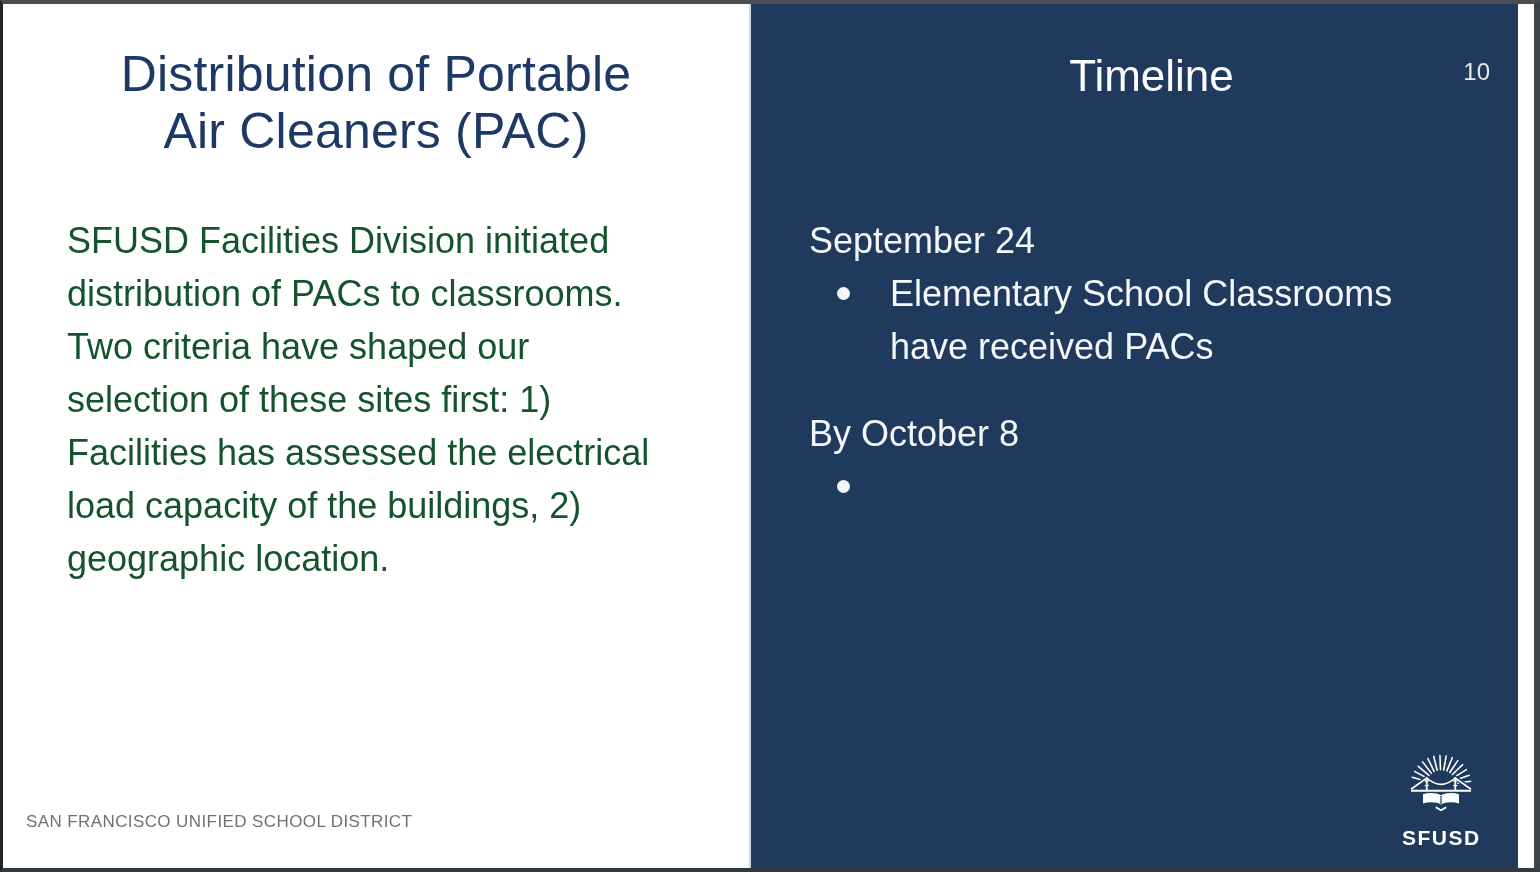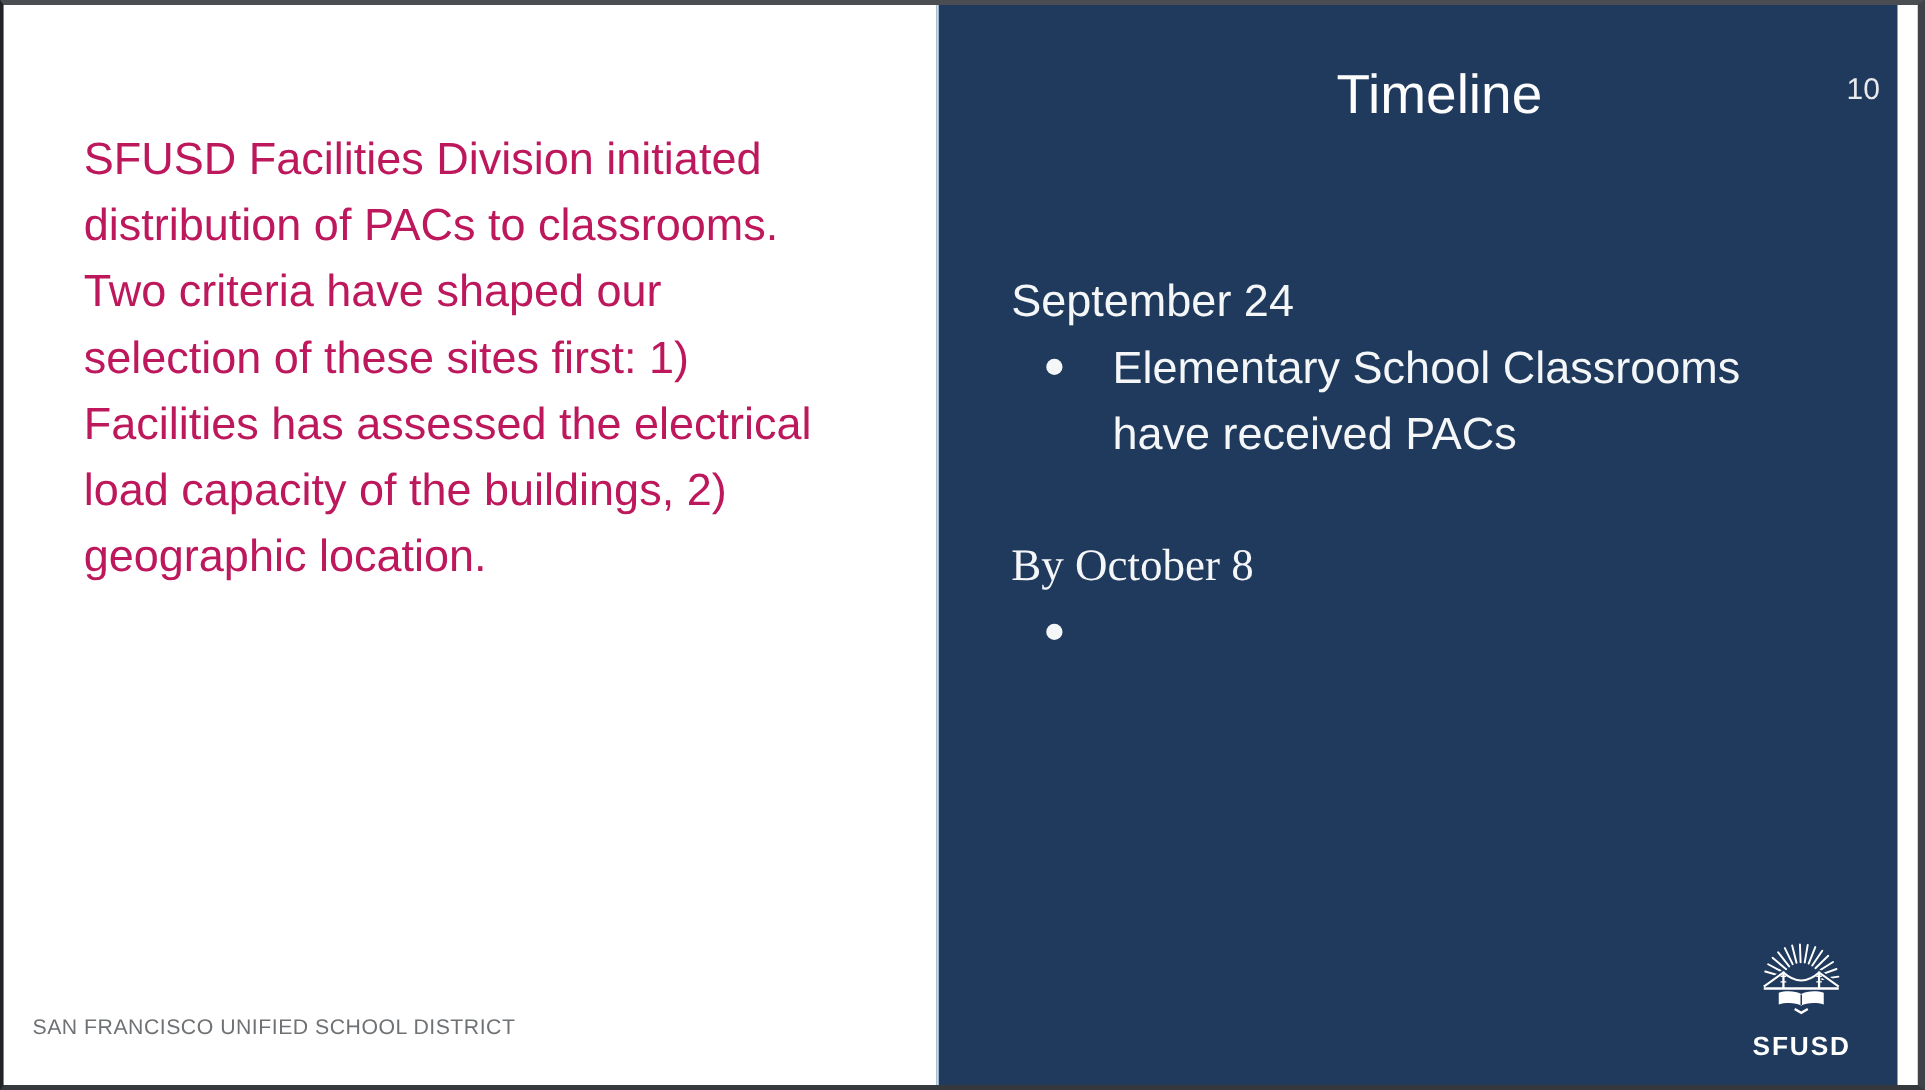--- a/index.html
+++ b/index.html
@@ -30,21 +30,21 @@
     text-align: center;
     font-size: 50px;
     line-height: 57px;
     font-weight: 500;
     letter-spacing: 0.2px;
     color: #1e3a64;
   }
   .body-text {
     font-size: 36px;
     line-height: 53px;
-    color: #be185d;
+    color: #14532d;
     padding-left: 64px;
     padding-right: 40px;
     white-space: pre-line;
   }
   .p1 { margin-top: 54px; }
   .p2 { }
   .footer-text {
     position: absolute;
     left: 23px; bottom: 36px;
     font-size: 17px;
@@ -65,26 +65,26 @@
   .panel-title {
     text-align: center;
     position: relative; left: 17px;
     font-size: 44px;
     line-height: 56px;
     font-weight: 500;
     color: #fdfdfd;
   }
   .page-number {
     position: absolute;
-    top: 54px; right: 14px;
+    top: 54px; right: 28px;
     font-size: 24px;
     color: #e8eaed;
   }
   .timeline-sections { margin-top: 110px; }
-  .tl-section + .tl-section { margin-top: 53px; font-family: Liberation Serif, serif; }
+  .tl-section + .tl-section { margin-top: 34px; }
   .tl-heading {
     font-size: 36px;
     line-height: 53px;
     padding-left: 58px;
     color: #f4f6f8;
   }
   .bullet-row {
     display: flex;
     align-items: flex-start;
     padding-left: 86px;
@@ -119,20 +119,24 @@
     color: #ffffff;
     margin-top: 12px;
   }
 </style>
 </head>
 <body>
 
 <div class="frame">
 
   <div class="left-panel">
+    <div class="slide-title">
+      <div>Distribution of Portable</div>
+      <div>Air Cleaners (PAC)</div>
+    </div>
     <div class="body-text p1">SFUSD Facilities Division initiated
 distribution of PACs to classrooms.</div>
     <div class="body-text p2">Two criteria have shaped our
 selection of these sites first: 1)
 Facilities has assessed the electrical
 load capacity of the buildings, 2)
 geographic location.</div>
     <div class="footer-text">SAN FRANCISCO UNIFIED SCHOOL DISTRICT</div>
   </div>
 

